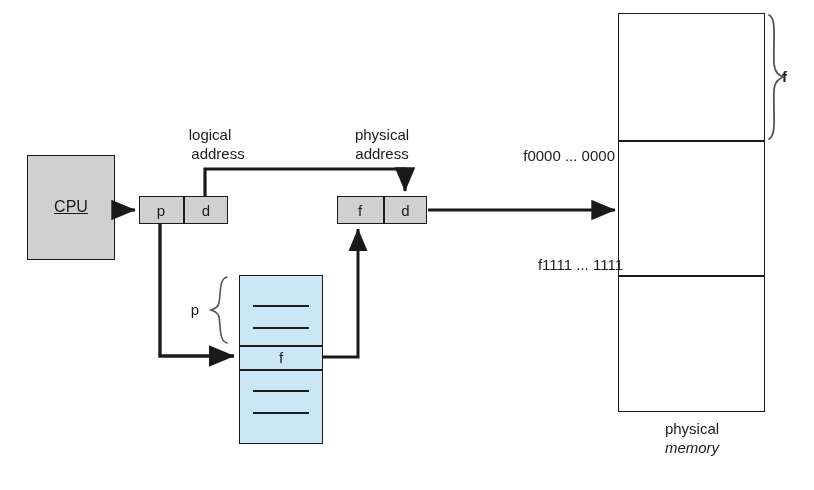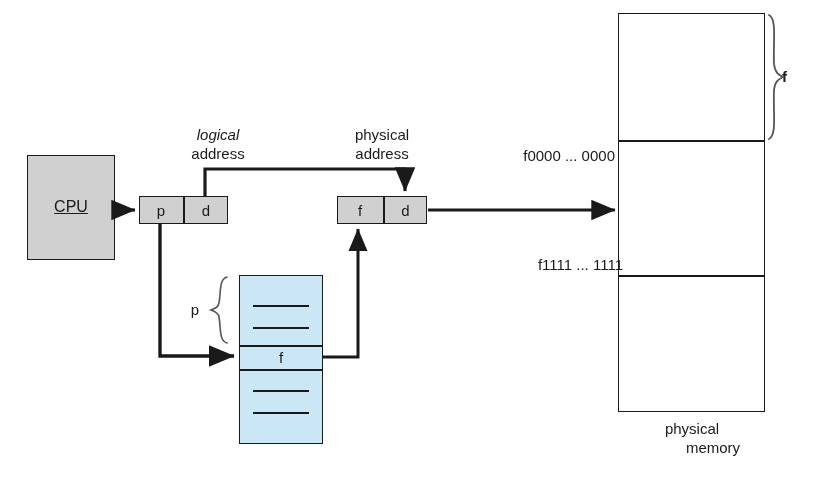--- a/index.html
+++ b/index.html
@@ -40,21 +40,21 @@
   .rule{position:absolute;background:#1a1a1a;height:1.5px;}
 </style>
 </head>
 <body>
 
 <div id="root">
 
   <div class="box gray" style="left:27px;top:155px;width:88px;height:105px;"></div>
   <div class="lbl big" style="left:27px;top:198px;width:88px;">CPU</div>
 
-  <div class="lbl" style="left:158px;top:126px;width:120px;font-style:italic;">logical</div>
+  <div class="lbl" style="left:150px;top:126px;width:120px;">logical</div>
   <div class="lbl" style="left:158px;top:145px;width:120px;">address</div>
 
   <div class="lbl" style="left:322px;top:126px;width:120px;">physical</div>
   <div class="lbl" style="left:322px;top:145px;width:120px;">address</div>
 
   <div class="box gray" style="left:139px;top:196px;width:89px;height:28px;"></div>
   <div class="vline" style="left:183px;top:196px;height:28px;"></div>
   <div class="cell-text" style="left:139px;top:202px;width:44px;">p</div>
   <div class="cell-text" style="left:184px;top:202px;width:44px;">d</div>
 
@@ -71,21 +71,21 @@
   <div class="rule" style="left:253px;top:327px;width:56px;"></div>
   <div class="rule" style="left:253px;top:390px;width:56px;"></div>
   <div class="rule" style="left:253px;top:412px;width:56px;"></div>
   <div class="cell-text" style="left:239px;top:349px;width:84px;">f</div>
   <div class="lbl" style="left:185px;top:301px;width:20px;">p</div>
 
   <div class="box white" style="left:618px;top:13px;width:147px;height:399px;"></div>
   <div class="hline" style="left:618px;top:140px;width:147px;"></div>
   <div class="hline" style="left:618px;top:275px;width:147px;"></div>
   <div class="lbl" style="left:632px;top:420px;width:120px;">physical</div>
-  <div class="lbl" style="left:653px;top:439px;width:120px;">memory</div>
+  <div class="lbl" style="left:632px;top:439px;width:120px;font-style:italic;">memory</div>
   <div class="lbl" style="left:782px;top:68px;width:20px;text-align:left;font-weight:bold;">f</div>
 
   <div class="lbl" style="left:473px;top:147px;width:142px;text-align:right;">f0000 ... 0000</div>
   <div class="lbl" style="left:473px;top:256px;width:142px;text-align:right;margin-left:8px;">f1111 ... 1111</div>
 
   <svg class="ov" viewBox="0 0 814 490">
     <defs>
       <marker id="ah" markerWidth="9" markerHeight="9" refX="7.4" refY="3.2" orient="auto" markerUnits="strokeWidth">
         <path d="M0,0 L7.6,3.2 L0,6.4 z" fill="#1a1a1a"></path>
       </marker>

